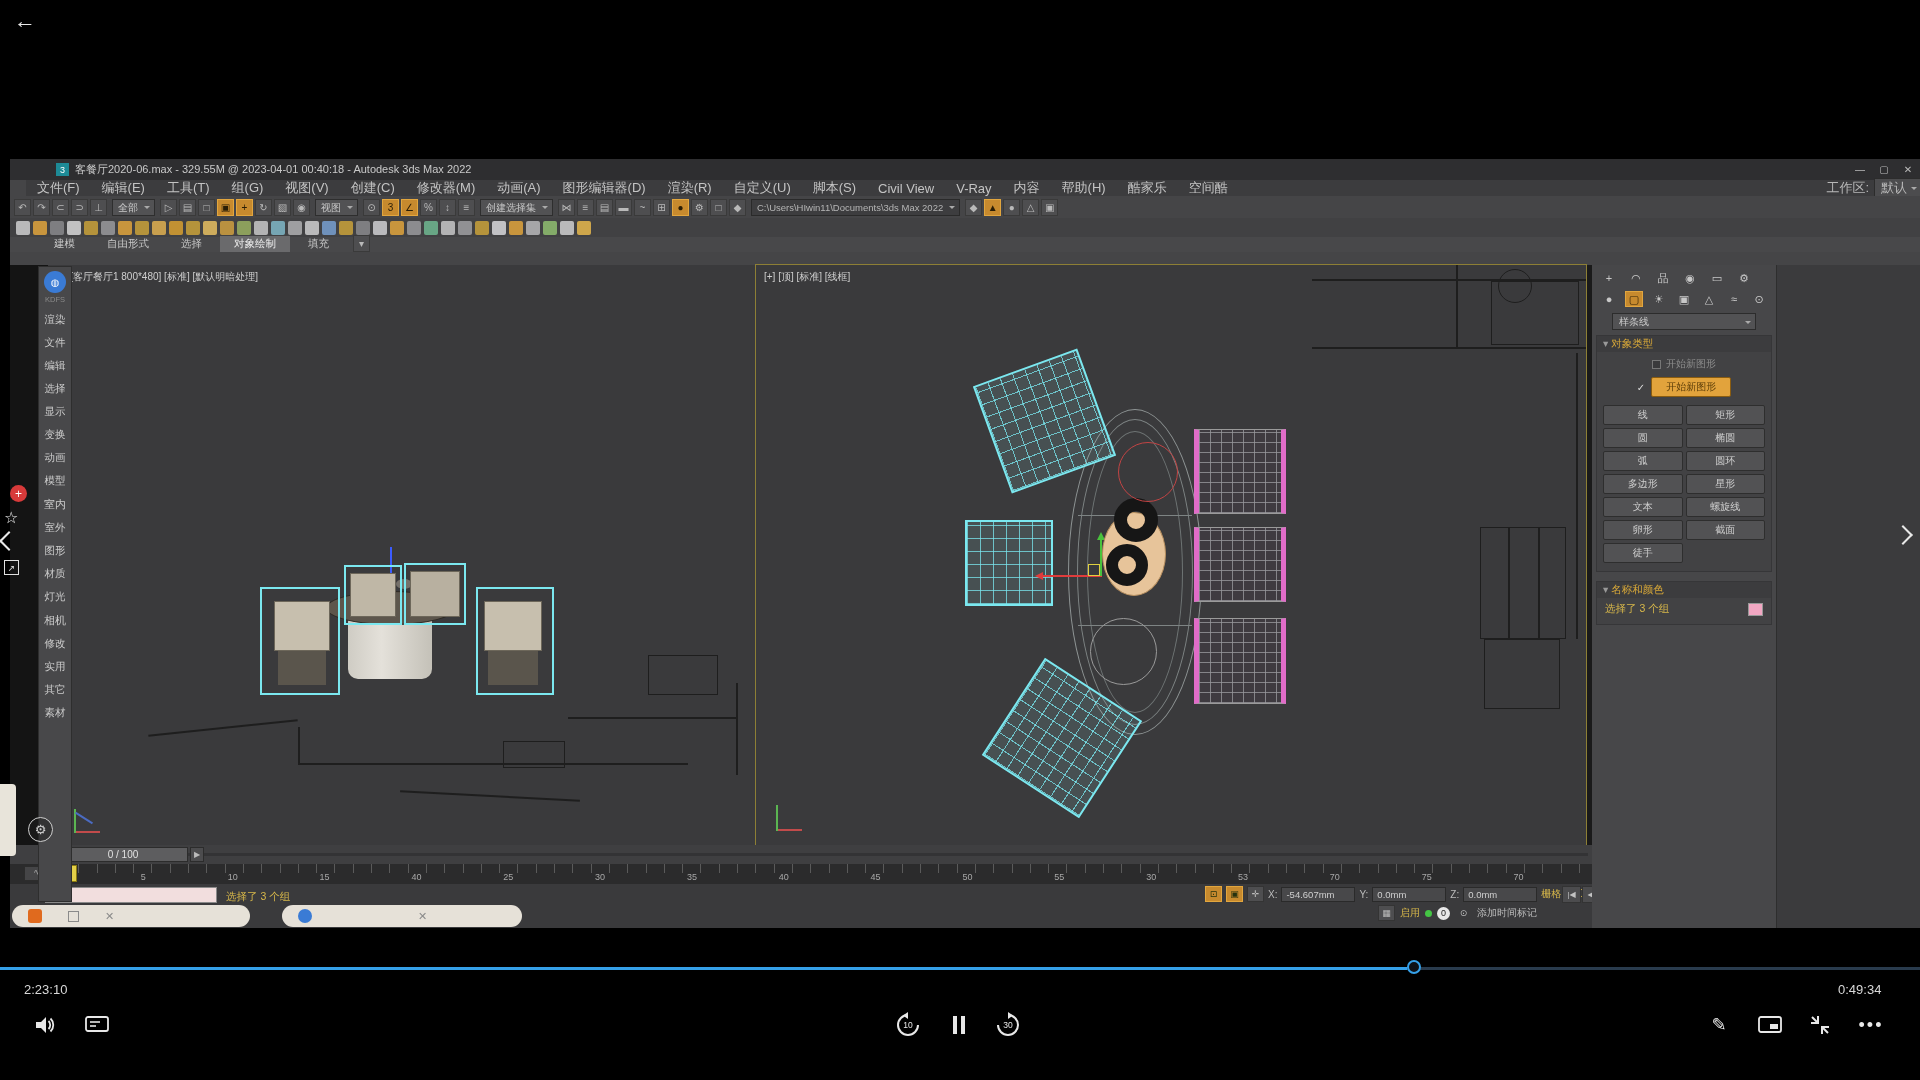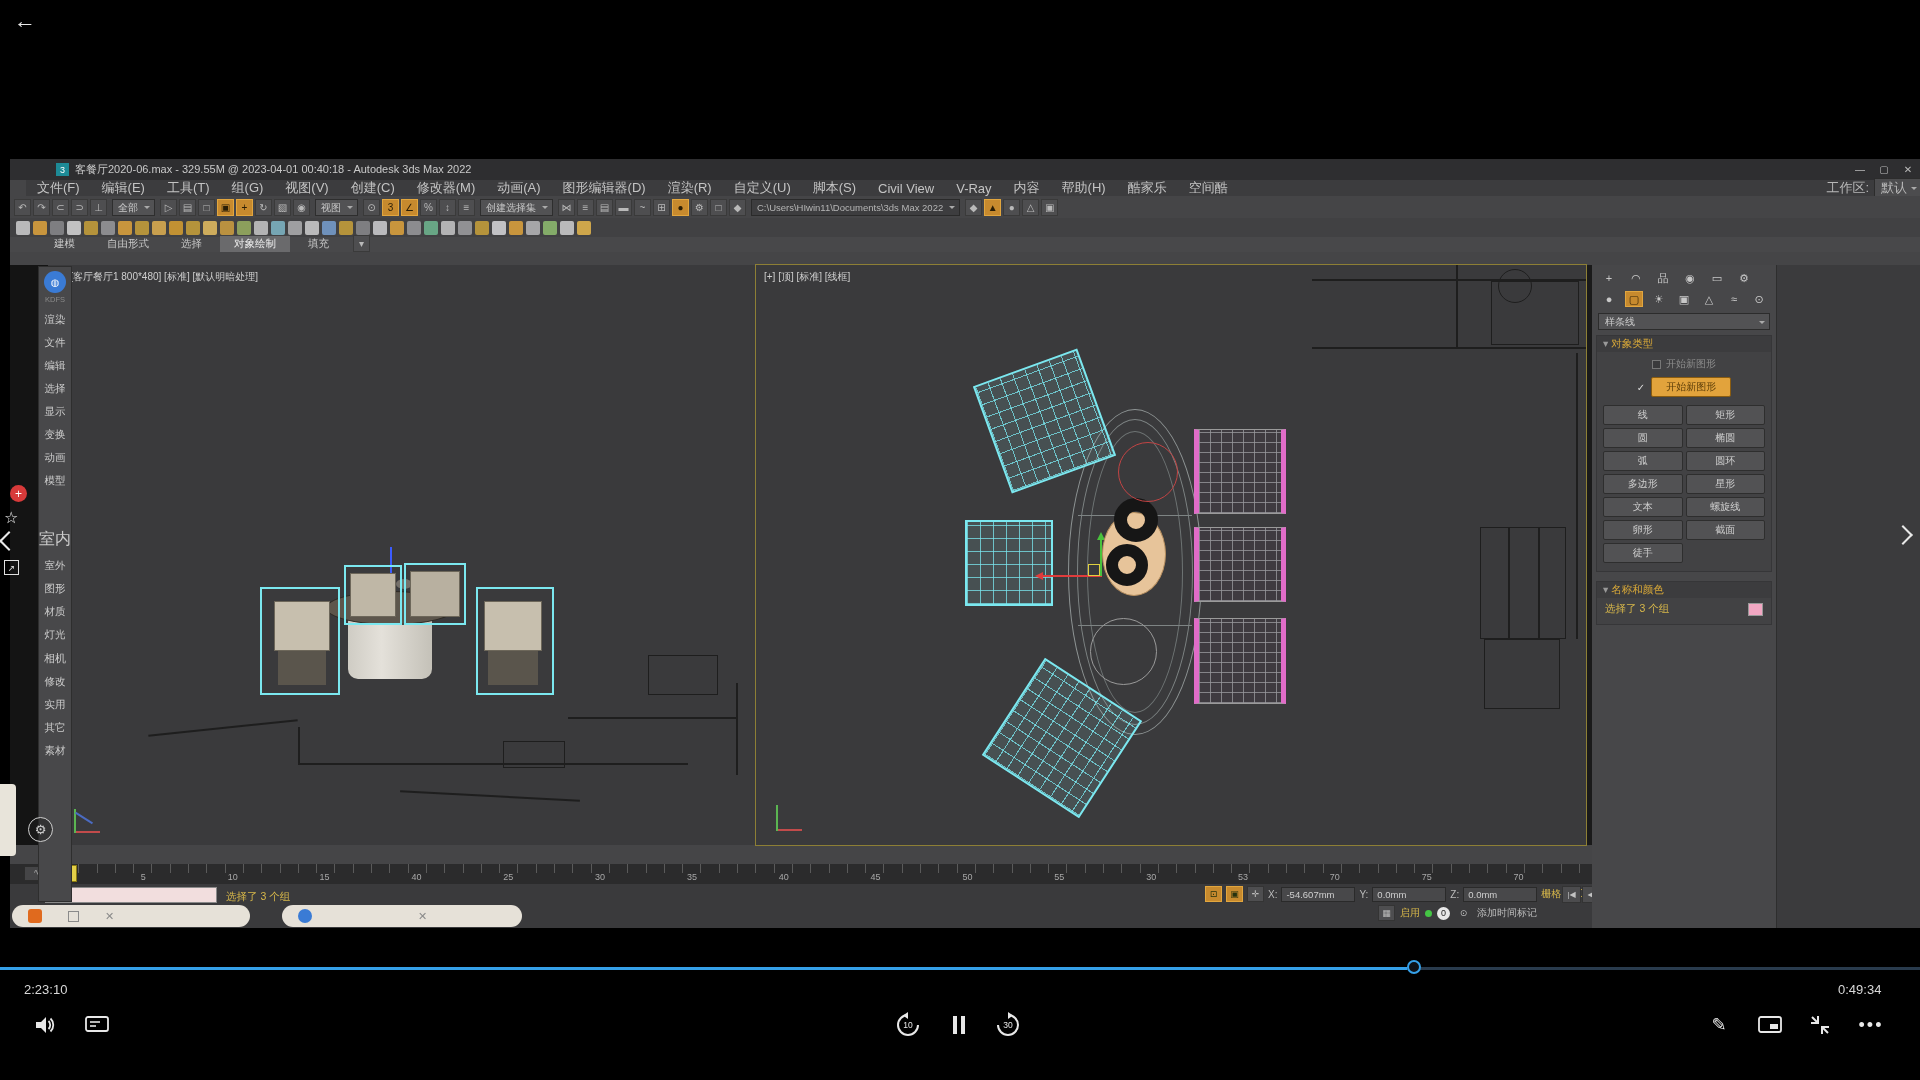--- a/index.html
+++ b/index.html
@@ -86,21 +86,21 @@
   .timefield { width:34px; background:#48484a; border:1px solid #2a2a2a; color:#ddd; padding:1px 4px; }
   .navgrid { position:absolute; left:1836px; top:2px; width:72px; display:flex; flex-wrap:wrap; gap:1px; }
 
   
   #cmdpanel { left:1582px; top:106px; width:184px; height:663px; background:#474749; }
   #panelgutter { left:1766px; top:106px; width:144px; height:663px; background:#3b3b3d; border-left:1px solid #2e2e2e; }
   .ptabs { display:flex; gap:9px; padding:5px 8px 3px; color:#d5d5d5; font-size:13px; }
   .ptabs2 { display:flex; gap:7px; padding:2px 8px 4px; align-items:center; }
   .pticon { width:18px; height:16px; display:flex; align-items:center; justify-content:center; color:#c8c8c8; font-size:11px; }
   .pticon.hl { background:#c78a2e; color:#2a1d05; border:1px solid #e2a63e; }
-  .pcombo { margin:2px 6px; height:17px; background:#525254; border:1px solid #2c2c2c; color:#ccc; font-size:10px; padding:1px 16px 0 6px; position:relative; }
+  .pcombo { margin:2px 20px; height:17px; background:#525254; border:1px solid #2c2c2c; color:#ccc; font-size:10px; padding:1px 16px 0 6px; position:relative; }
   .rollout { margin:5px 4px 9px; background:#424244; border:1px solid #363638; }
   .rollhead { height:16px; background:#3c3c3e; color:#d8a838; font-size:10.5px; padding:1px 6px; }
   .rollhead::before { content:"▾ "; color:#999; }
   .agrow { display:flex; justify-content:center; align-items:center; gap:5px; color:#8d8d8d; font-size:10px; padding:5px 0 2px; }
   .cbox { width:9px; height:9px; border:1px solid #777; background:#3a3a3c; display:inline-block; }
   .snsrow { display:flex; justify-content:center; align-items:center; gap:6px; padding:4px 0 6px; }
   .checkmark { color:#ddd; font-size:10px; }
   .orangebtn { background:#e2a33c; border:1px solid #8a5c10; color:#5a3c08; font-size:10px; padding:2px 14px; border-radius:2px; }
   .btngrid { display:grid; grid-template-columns:1fr 1fr; gap:3px; padding:2px 6px 8px; }
   .pbutton { background:#525254; border:1px solid #2e2e2e; border-radius:2px; color:#cfcfcf; font-size:10px; text-align:center; padding:2px 0; }
@@ -265,20 +265,26 @@
         <div class="ring" style="left:362px;top:177px;width:60px;height:60px;border:1.5px solid #c24444;"></div>
         <div class="ring" style="left:334px;top:353px;width:67px;height:67px;border:1.5px solid #9a9a9a;"></div>
 
         <div class="axis" style="left:16px;top:538px;width:34px;height:34px;">
           <div class="abs" style="left:4px;top:26px;width:26px;height:2px;background:#c24b4b;"></div>
           <div class="abs" style="left:4px;top:2px;width:2px;height:26px;background:#5bb552;"></div>
         </div>
       </div>
     </div>
 
+    <div class="sliderrow abs">
+      <div class="slidergroove"></div>
+      <div class="sliderarrow" style="left:32px;">◀</div>
+      <div class="sliderpill">0 / 100</div>
+      <div class="sliderarrow" style="left:180px;">▶</div>
+    </div>
 
     <div class="ruler abs">
       <div class="rulericon">∿</div>
       <div class="tickstrip"></div>
       <div class="marker0"></div>
       <div class="ticklabels">
 
       <span>0</span>
           <span>5</span>
           <span>10</span>
@@ -430,21 +436,21 @@
       <div style="display:flex;flex-direction:column;gap:0;align-items:center;">
 
       <div style="color:#cccccc;font-size:10.5px;padding:4.5px 0;white-space:nowrap;">渲染</div>
           <div style="color:#cccccc;font-size:10.5px;padding:4.5px 0;white-space:nowrap;">文件</div>
           <div style="color:#cccccc;font-size:10.5px;padding:4.5px 0;white-space:nowrap;">编辑</div>
           <div style="color:#cccccc;font-size:10.5px;padding:4.5px 0;white-space:nowrap;">选择</div>
           <div style="color:#cccccc;font-size:10.5px;padding:4.5px 0;white-space:nowrap;">显示</div>
           <div style="color:#cccccc;font-size:10.5px;padding:4.5px 0;white-space:nowrap;">变换</div>
           <div style="color:#cccccc;font-size:10.5px;padding:4.5px 0;white-space:nowrap;">动画</div>
           <div style="color:#cccccc;font-size:10.5px;padding:4.5px 0;white-space:nowrap;">模型</div>
-          <div style="color:#cccccc;font-size:16px;padding:4.5px 0;white-space:nowrap;margin-top:32px;">室内</div>
+          <div style="color:#cccccc;font-size:11px;padding:4.5px 0;white-space:nowrap;">室内</div>
           <div style="color:#cccccc;font-size:10.5px;padding:4.5px 0;white-space:nowrap;">室外</div>
           <div style="color:#cccccc;font-size:10.5px;padding:4.5px 0;white-space:nowrap;">图形</div>
           <div style="color:#cccccc;font-size:10.5px;padding:4.5px 0;white-space:nowrap;">材质</div>
           <div style="color:#cccccc;font-size:10.5px;padding:4.5px 0;white-space:nowrap;">灯光</div>
           <div style="color:#cccccc;font-size:11px;padding:4.5px 0;white-space:nowrap;">相机</div>
           <div style="color:#cccccc;font-size:10.5px;padding:4.5px 0;white-space:nowrap;">修改</div>
           <div style="color:#cccccc;font-size:10.5px;padding:4.5px 0;white-space:nowrap;">实用</div>
           <div style="color:#cccccc;font-size:10.5px;padding:4.5px 0;white-space:nowrap;">其它</div>
           <div style="color:#cccccc;font-size:10.5px;padding:4.5px 0;white-space:nowrap;">素材</div>
         </div>

